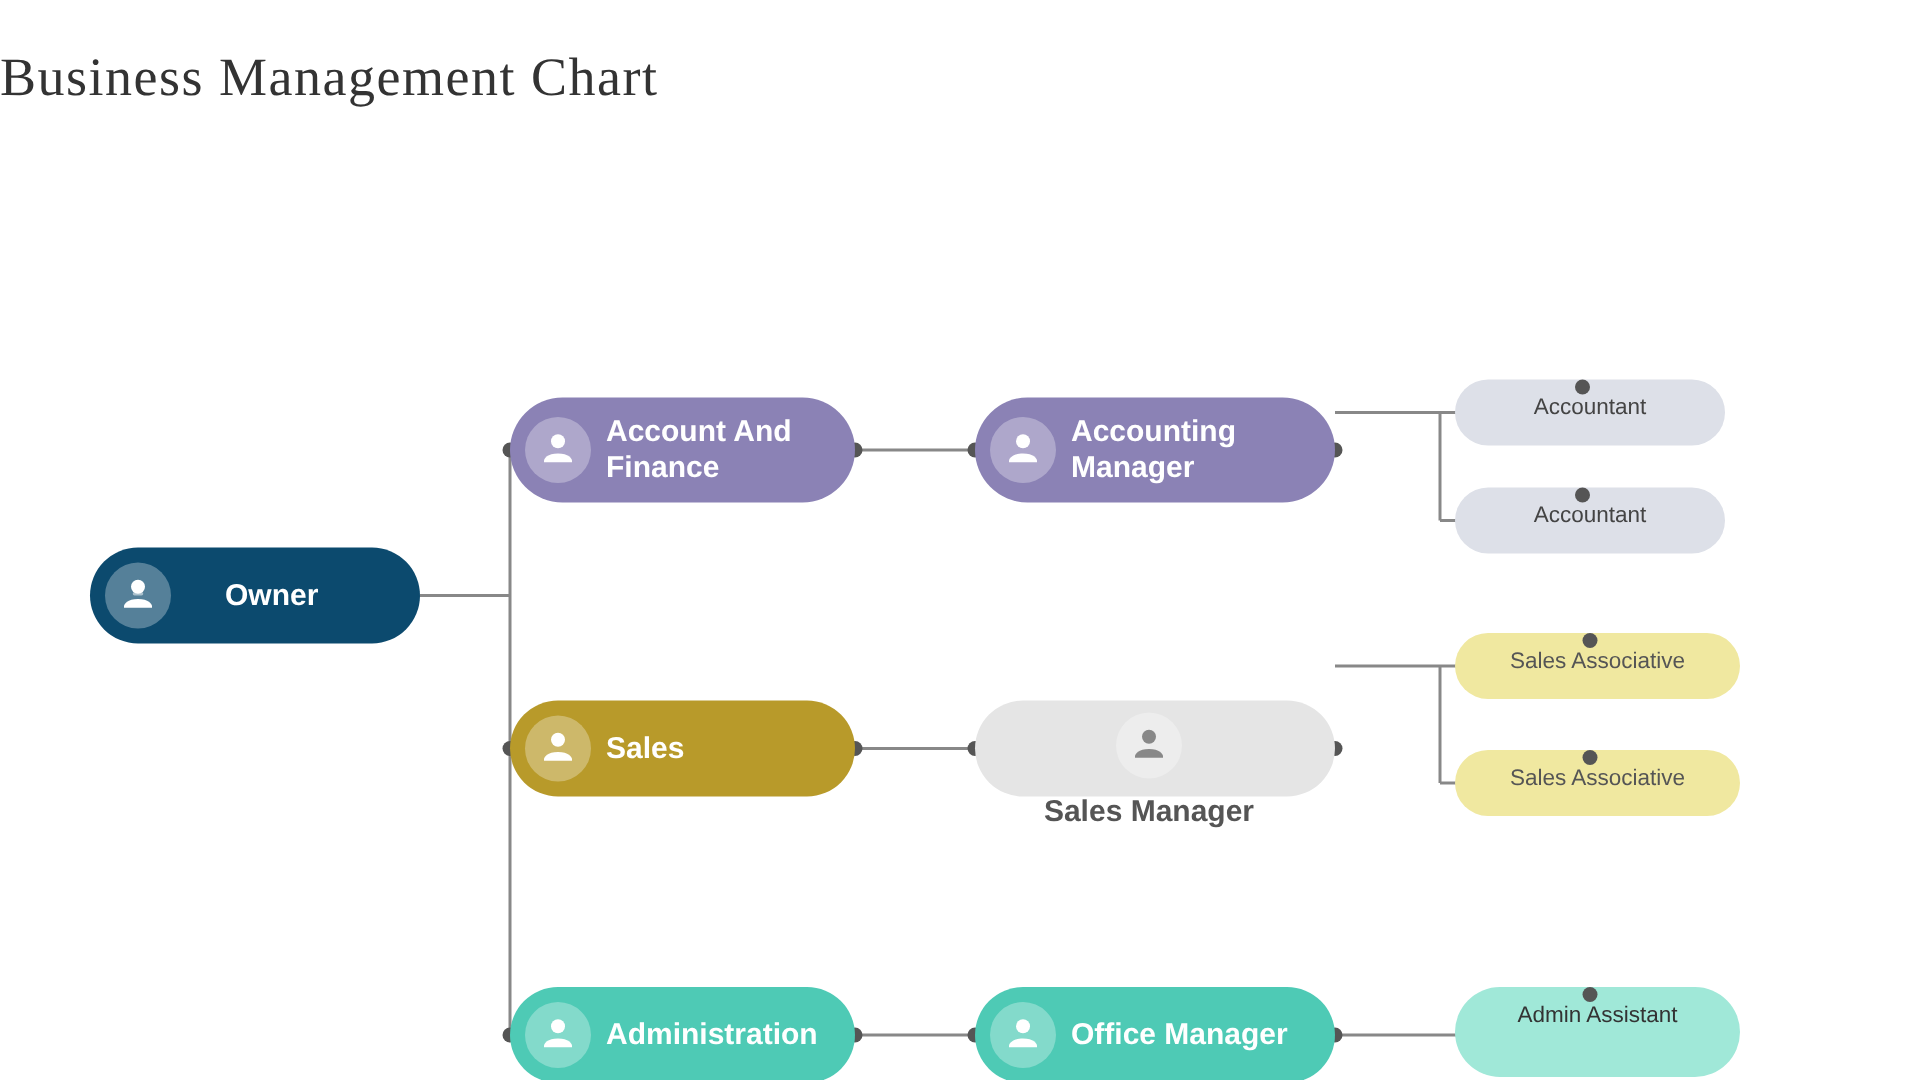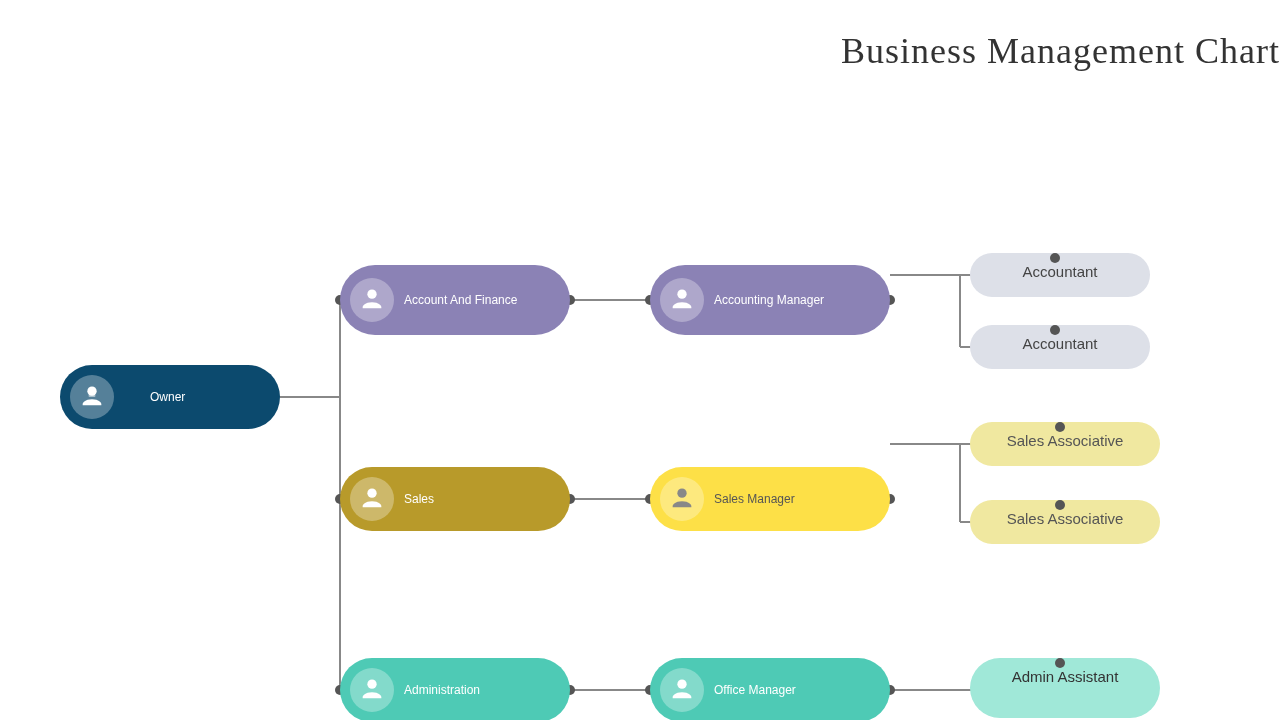--- a/index.html
+++ b/index.html
@@ -5,21 +5,21 @@
     * { box-sizing: border-box; margin: 0; padding: 0; }
     body {
       background: #ffffff;
       font-family: 'Georgia', serif;
       width: 1280px;
       height: 720px;
       overflow: hidden;
       position: relative;
     }
     .title {
-      text-align: right;
+      text-align: left;
       font-size: 36px;
       font-weight: 400;
       color: #333;
       padding-top: 30px;
       letter-spacing: 1px;
     }
     .chart-area {
       position: absolute;
       top: 110px;
       left: 0;
@@ -45,23 +45,23 @@
       width: 44px;
       height: 44px;
       border-radius: 50%;
       background: rgba(255,255,255,0.3);
       display: flex;
       align-items: center;
       justify-content: center;
       flex-shrink: 0;
     }
     .node-label {
-      font-size: 12px;
+      font-size: 20px;
       color: #fff;
-      font-weight: 400;
+      font-weight: 700;
       line-height: 1.2;
       font-family: 'Arial', sans-serif;
     }
     
     .node-owner {
       background: #0c4a6e;
       left: 60px;
       top: 255px;
       width: 220px;
       height: 64px;
@@ -86,25 +86,26 @@
     
     .node-sales {
       background: #b89a2a;
       left: 340px;
       top: 357px;
       width: 230px;
       height: 64px;
     }
     
     .node-sales-mgr {
-      background: #fde047;
+      background: #e5e5e5;
       left: 650px;
       top: 357px;
       width: 240px;
       height: 64px;
+      flex-direction: column;
     }
     .node-sales-mgr .node-label {
       color: #555;
     }
     
     .node-administration {
       background: #4ecab5;
       left: 340px;
       top: 548px;
       width: 230px;

